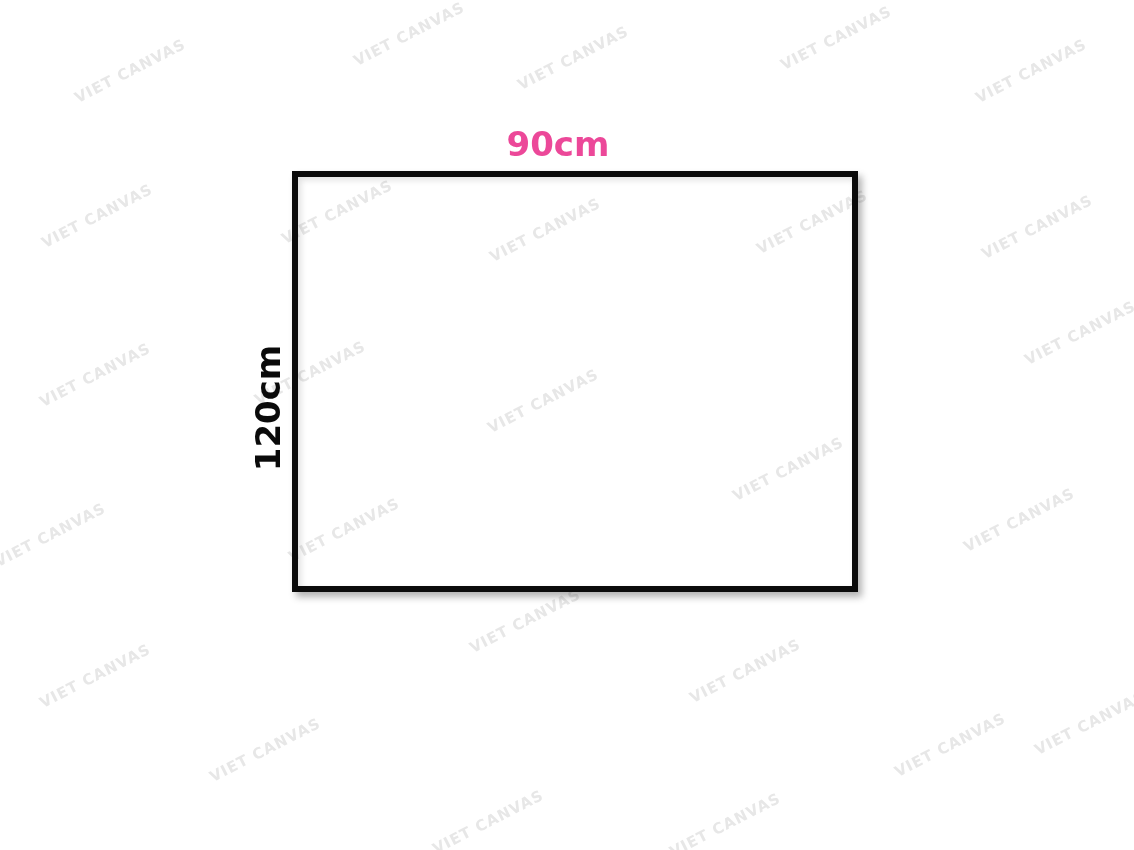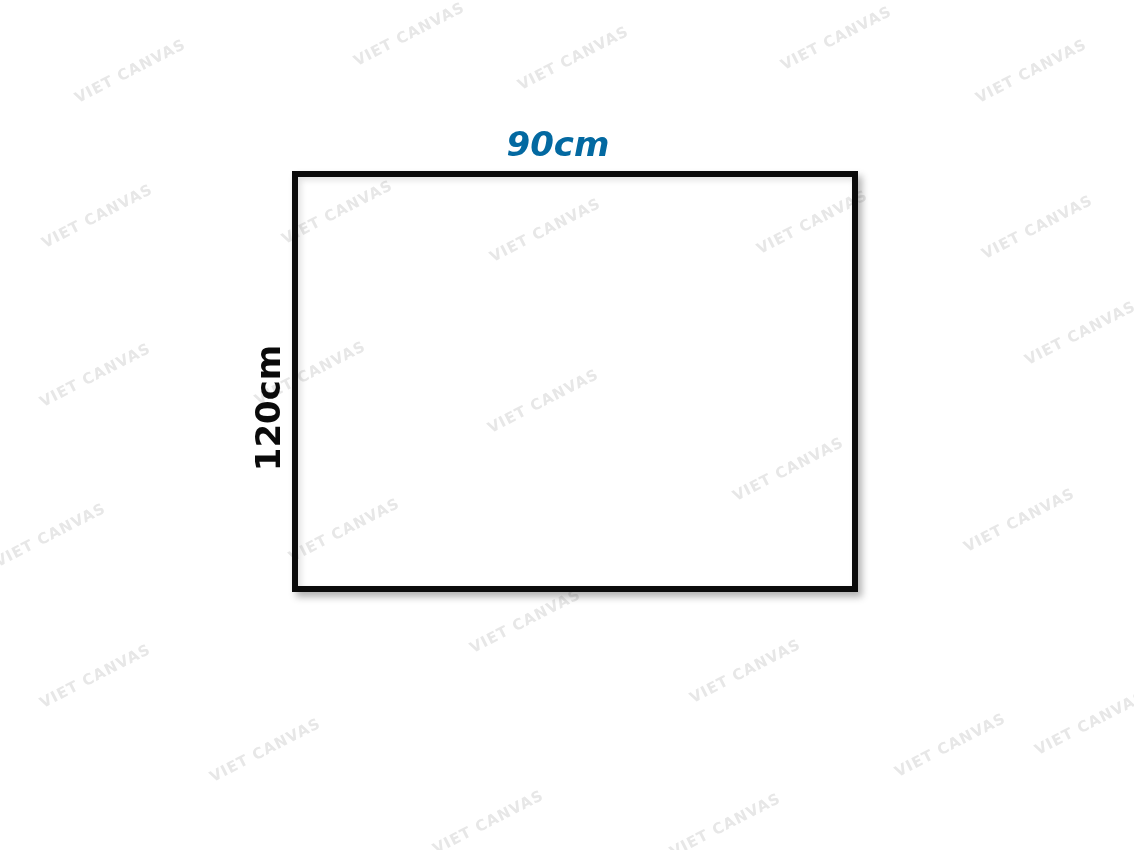--- a/index.html
+++ b/index.html
@@ -100,17 +100,17 @@
       <div class="watermark" style="left: 745px; top: 671px; color: rgb(231, 231, 231);">VIET CANVAS</div>
       <div class="watermark" style="left: 265px; top: 750px; color: rgb(231, 231, 231);">VIET CANVAS</div>
       <div class="watermark" style="left: 950px; top: 745px; color: rgb(231, 231, 231);">VIET CANVAS</div>
       <div class="watermark" style="left: 488px; top: 822px; color: rgb(231, 231, 231);">VIET CANVAS</div>
       <div class="watermark" style="left: 725px; top: 825px; color: rgb(231, 231, 231);">VIET CANVAS</div>
       <div class="watermark" style="left: 1090px; top: 723px; color: rgb(231, 231, 231);">VIET CANVAS</div>
     </div>
 
   <div class="canvas-frame" style="border-color: rgb(11, 11, 11);"></div>
 
-  <div class="dim-label dim-label-width" style="color: #0369a1; font-style: italic;">90cm</div>
+  <div class="dim-label dim-label-width" style="color: #ec4899;">90cm</div>
 
   <div class="dim-label dim-label-height" style="color: rgb(10, 10, 10);">120cm</div>
 
 </div>
 
 </body></html>

